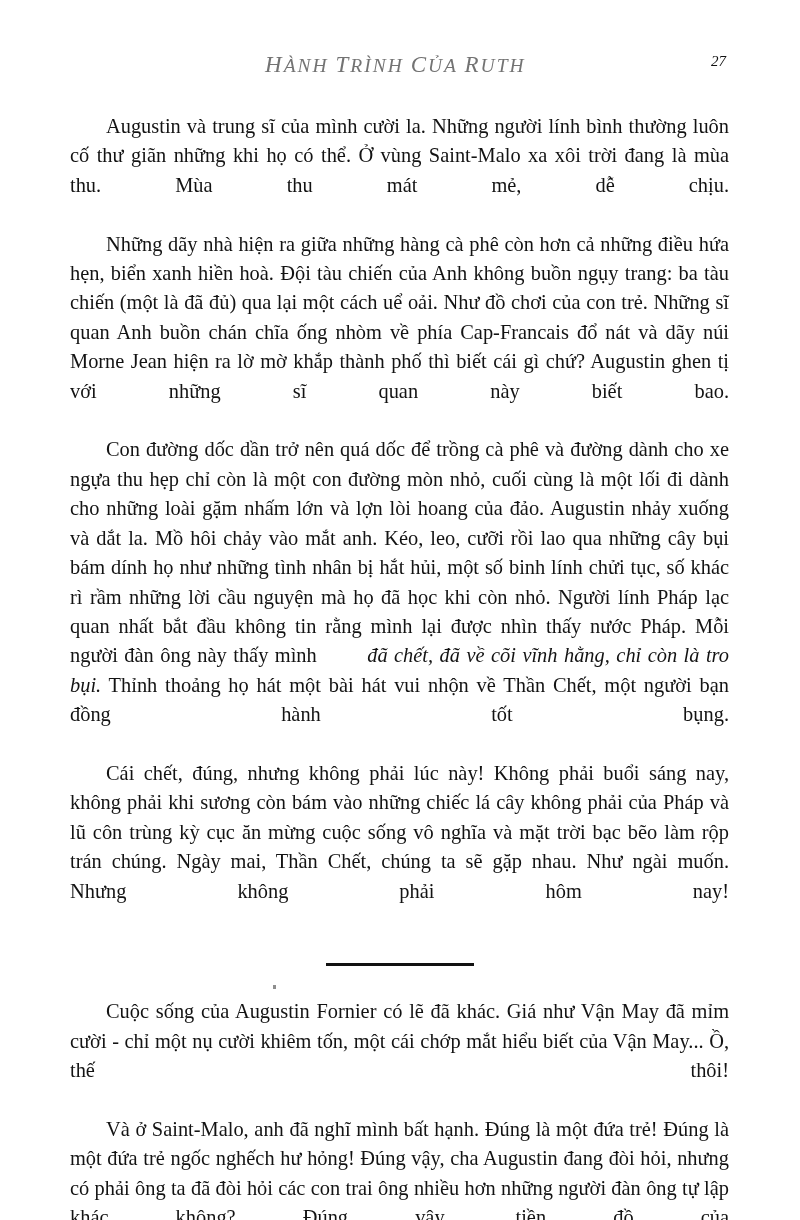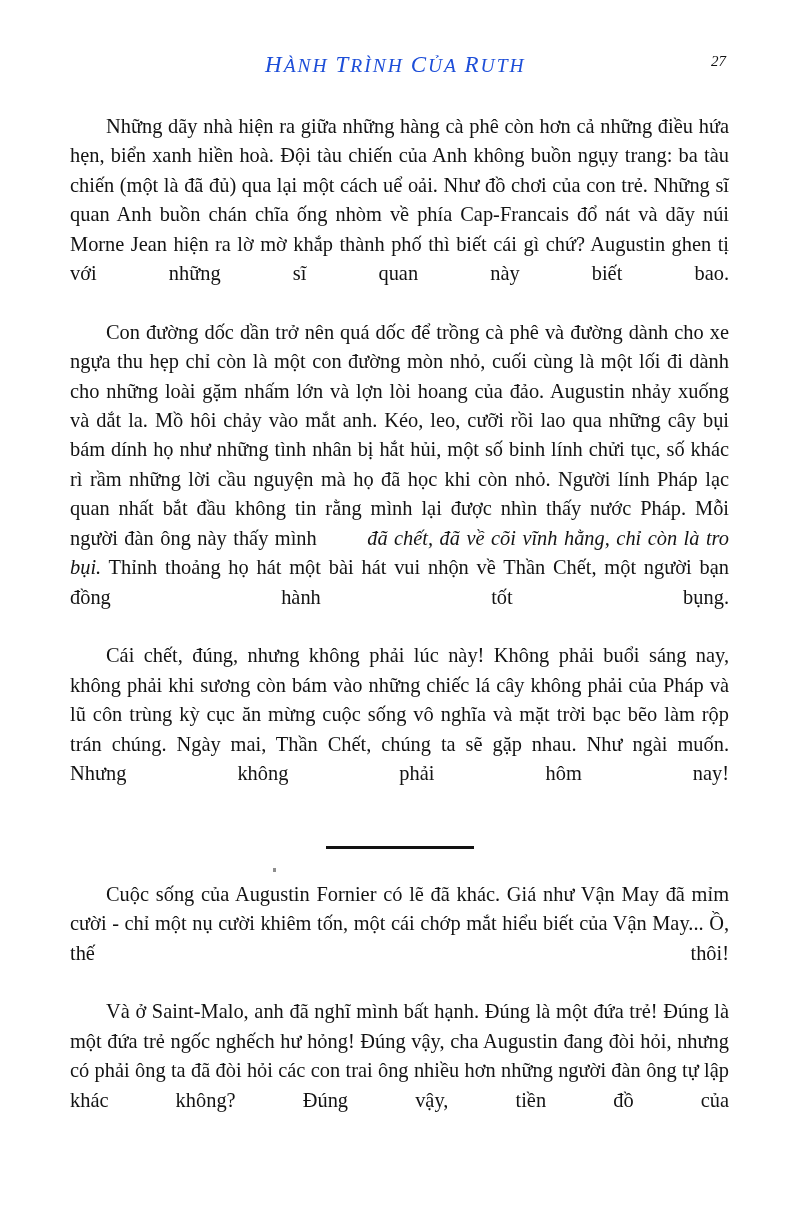--- a/index.html
+++ b/index.html
@@ -33,21 +33,21 @@
     height: 28px;
   }
   .running-head-title {
     position: absolute;
     left: 195px;
     top: 0;
     font-style: italic;
     font-size: 19.5px;
     letter-spacing: 2.0px;
     white-space: nowrap;
-    color: #1d4ed8;
+    color: #737373;
   }
   .running-head-title .cap {
     font-size: 23px;
   }
   .folio {
     position: absolute;
     right: 2px;
     top: 1px;
     font-style: italic;
     font-size: 15px;
@@ -112,20 +112,21 @@
 
 <div class="page">
 
   <div class="running-head">
     <div class="running-head-title"><span class="cap">H</span>ÀNH <span class="cap">T</span>RÌNH <span class="cap">C</span>ỦA <span class="cap">R</span>UTH</div>
     <div class="folio">27</div>
   </div>
 
   <div class="textblock">
 
+    <p class="para">Augustin và trung sĩ của mình cười la. Những người lính bình thường luôn cố thư giãn những khi họ có thể. Ở vùng Saint-Malo xa xôi trời đang là mùa thu. Mùa thu mát mẻ, dễ chịu.</p>
 
     <p class="para">Những dãy nhà hiện ra giữa những hàng cà phê còn hơn cả những điều hứa hẹn, biển xanh hiền hoà. Đội tàu chiến của Anh không buồn ngụy trang: ba tàu chiến (một là đã đủ) qua lại một cách uể oải. Như đồ chơi của con trẻ. Những sĩ quan Anh buồn chán chĩa ống nhòm về phía Cap-Francais đổ nát và dãy núi Morne Jean hiện ra lờ mờ khắp thành phố thì biết cái gì chứ? Augustin ghen tị với những sĩ quan này biết bao.</p>
 
     <p class="para"><span>Con đường dốc dần trở nên quá dốc để trồng cà phê và đường dành cho xe ngựa thu hẹp chỉ còn là một con đường mòn nhỏ, cuối cùng là một lối đi dành cho những loài gặm nhấm lớn và lợn lòi hoang của đảo. Augustin nhảy xuống và dắt la. Mồ hôi chảy vào mắt anh. Kéo, leo, cưỡi rồi lao qua những cây bụi bám dính họ như những tình nhân bị hắt hủi, một số binh lính chửi tục, số khác rì rầm những lời cầu nguyện mà họ đã học khi còn nhỏ. Người lính Pháp lạc quan nhất bắt đầu không tin rằng mình lại được nhìn thấy nước Pháp. Mỗi người đàn ông này thấy mình </span><em class="inline-italic">đã chết, đã về cõi vĩnh hằng, chỉ còn là tro bụi.</em><span> Thỉnh thoảng họ hát một bài hát vui nhộn về Thần Chết, một người bạn đồng hành tốt bụng.</span></p>
 
     <p class="para">Cái chết, đúng, nhưng không phải lúc này! Không phải buổi sáng nay, không phải khi sương còn bám vào những chiếc lá cây không phải của Pháp và lũ côn trùng kỳ cục ăn mừng cuộc sống vô nghĩa và mặt trời bạc bẽo làm rộp trán chúng. Ngày mai, Thần Chết, chúng ta sẽ gặp nhau. Như ngài muốn. Nhưng không phải hôm nay!</p>
 
     <div class="divider-wrap">
       <div class="divider-rule"></div>
       <div class="divider-speck"></div>

